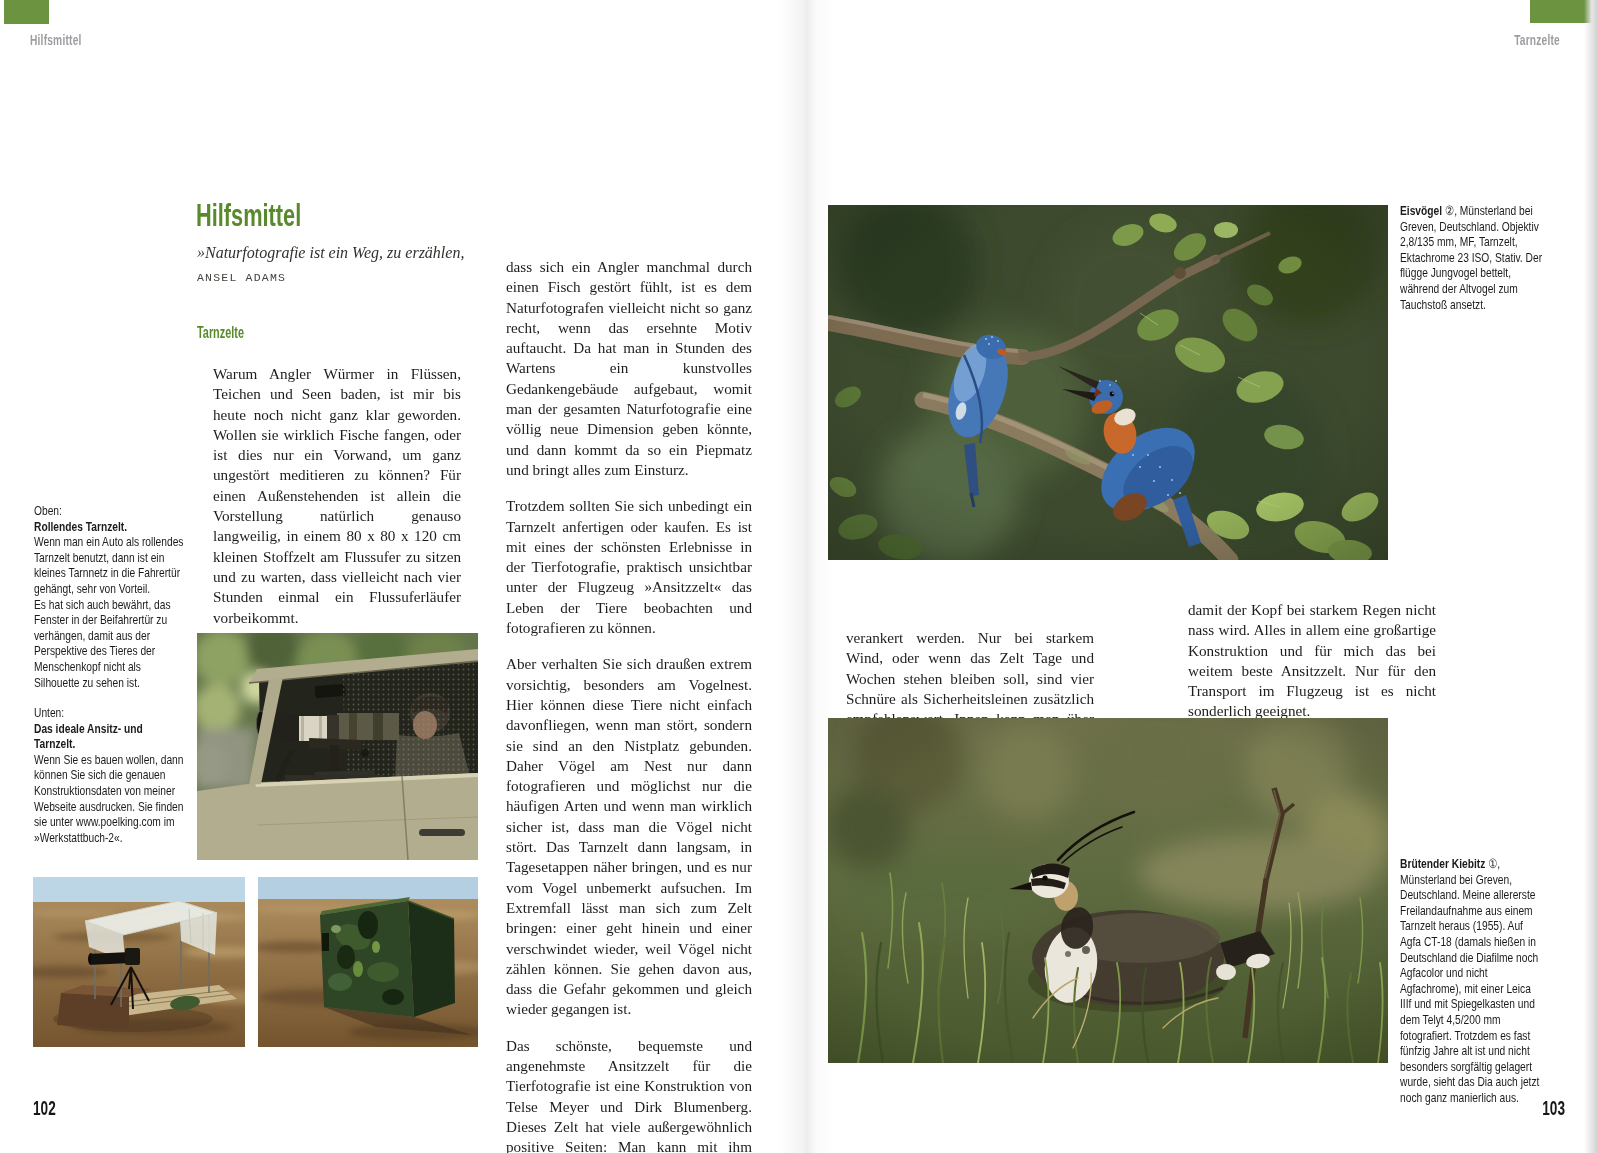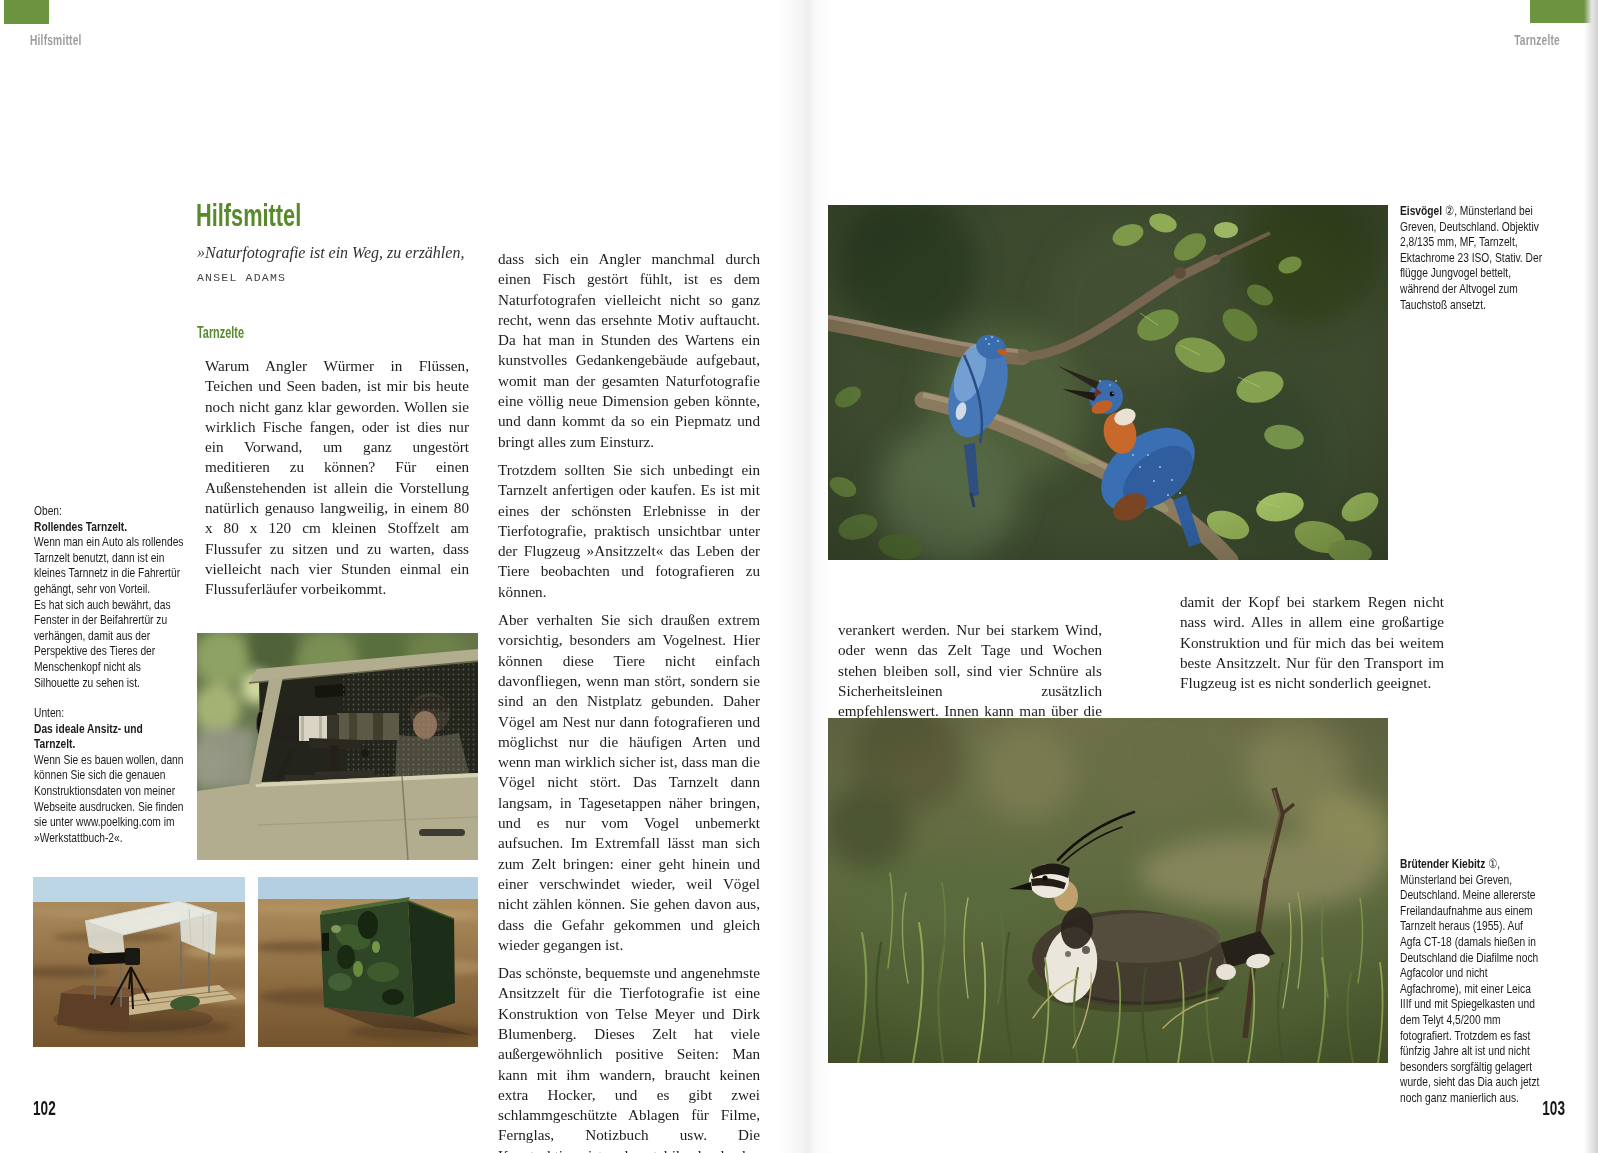--- a/index.html
+++ b/index.html
@@ -25,21 +25,21 @@
   
   .disp{transform:scaleX(0.68);transform-origin:0 0;white-space:nowrap;font-weight:bold;}
   .disp-r{transform:scaleX(0.68);transform-origin:100% 0;white-space:nowrap;font-weight:bold;text-align:right;}
   .running-head{font-size:15px;color:var(--running-head-gray);letter-spacing:.3px;}
   .page-number{font-size:20px;color:#161616;}
   .page-title{font-size:32px;color:var(--heading-green);}
   .section-heading{font-size:16px;color:var(--heading-green);}
   
   .serif-body{font-family:"Liberation Serif",serif;font-size:15.2px;line-height:20.3px;
     text-align:justify;color:var(--body-text);hyphens:auto;-webkit-hyphens:auto;}
-  .serif-body p{margin:8px;}
+  .serif-body p{margin:16px;}
   .quote{font-family:"Liberation Serif",serif;font-style:italic;font-size:16px;line-height:24px;color:#33312c;}
   .quote-attr{font-family:Liberation Mono, monospace;font-size:11.5px;letter-spacing:1.2px;color:#45433f;margin-top:6px;}
   
   .caption{font-size:12.8px;line-height:15.6px;color:var(--caption-text);
     transform:scaleX(0.8);transform-origin:0 0;}
   .caption b,.caption .b{font-weight:bold;}
   .photo{overflow:hidden;background:#888;}
   .photo svg{display:block;width:100%;height:100%;}
 </style>
 </head>

